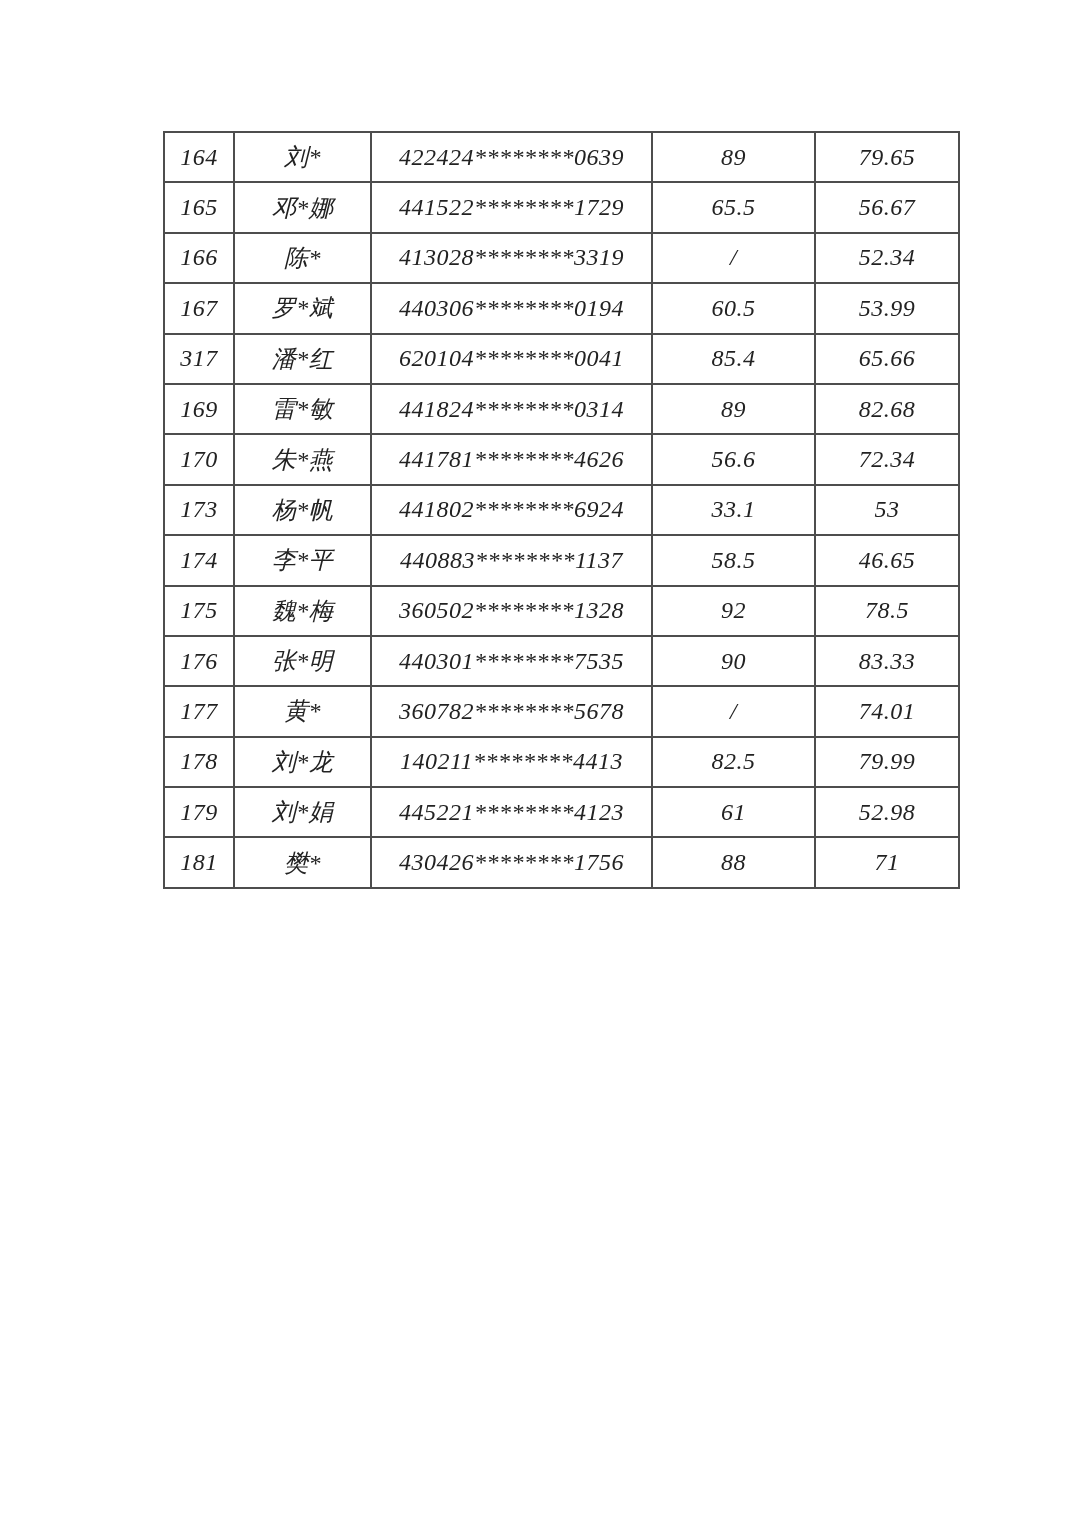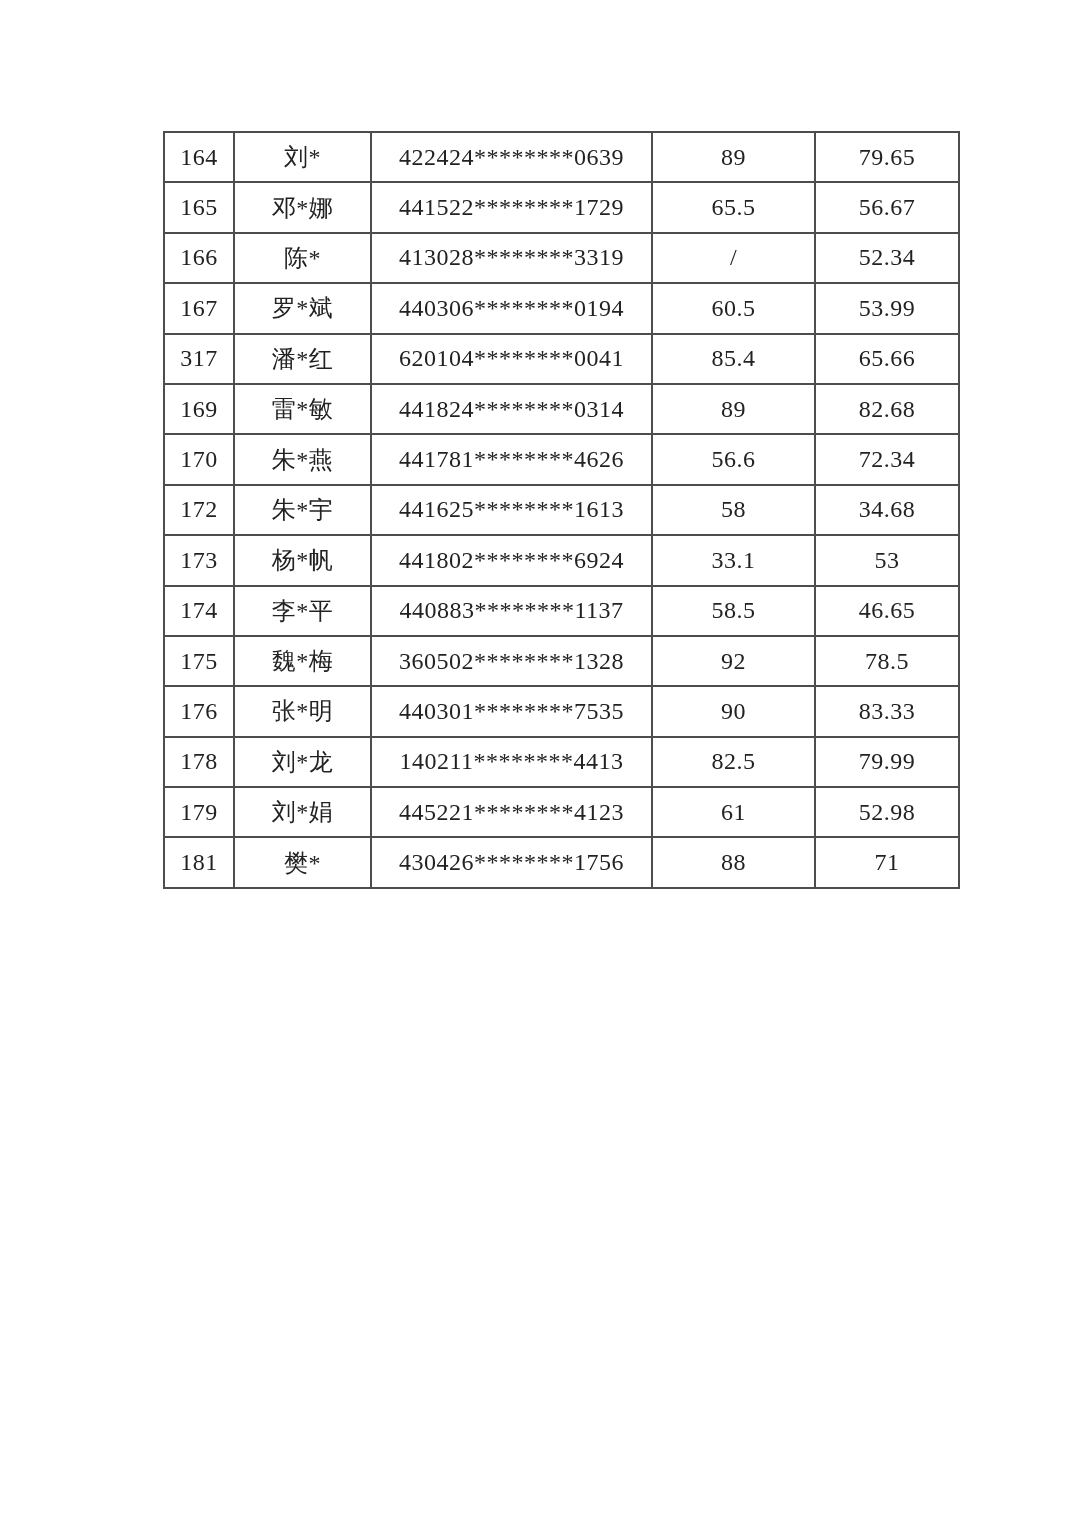--- a/index.html
+++ b/index.html
@@ -16,20 +16,21 @@
     height: 1527px;
     position: relative;
     font-family: "Liberation Serif", "DejaVu Serif", serif;
     color: var(--text);
     overflow: hidden;
   }
   .page {
     position: absolute;
     inset: 0;
     background: var(--background);
+    font-style: italic;
   }
   table.score-table {
     position: absolute;
     left: 163px;
     top: 131px;
     width: 795px;
     border-collapse: collapse;
     table-layout: fixed;
   }
   table.score-table td {
@@ -105,27 +106,20 @@
           <td>82.68</td>
         </tr>
         <tr>
           <td>170</td>
           <td>朱*燕</td>
           <td>441781********4626</td>
           <td>56.6</td>
           <td>72.34</td>
         </tr>
         <tr>
-          <td>172</td>
-          <td>朱*宇</td>
-          <td>441625********1613</td>
-          <td>58</td>
-          <td>34.68</td>
-        </tr>
-        <tr>
           <td>173</td>
           <td>杨*帆</td>
           <td>441802********6924</td>
           <td>33.1</td>
           <td>53</td>
         </tr>
         <tr>
           <td>174</td>
           <td>李*平</td>
           <td>440883********1137</td>
@@ -140,20 +134,27 @@
           <td>78.5</td>
         </tr>
         <tr>
           <td>176</td>
           <td>张*明</td>
           <td>440301********7535</td>
           <td>90</td>
           <td>83.33</td>
         </tr>
         <tr>
+          <td>177</td>
+          <td>黄*</td>
+          <td>360782********5678</td>
+          <td>/</td>
+          <td>74.01</td>
+        </tr>
+        <tr>
           <td>178</td>
           <td>刘*龙</td>
           <td>140211********4413</td>
           <td>82.5</td>
           <td>79.99</td>
         </tr>
         <tr>
           <td>179</td>
           <td>刘*娟</td>
           <td>445221********4123</td>

